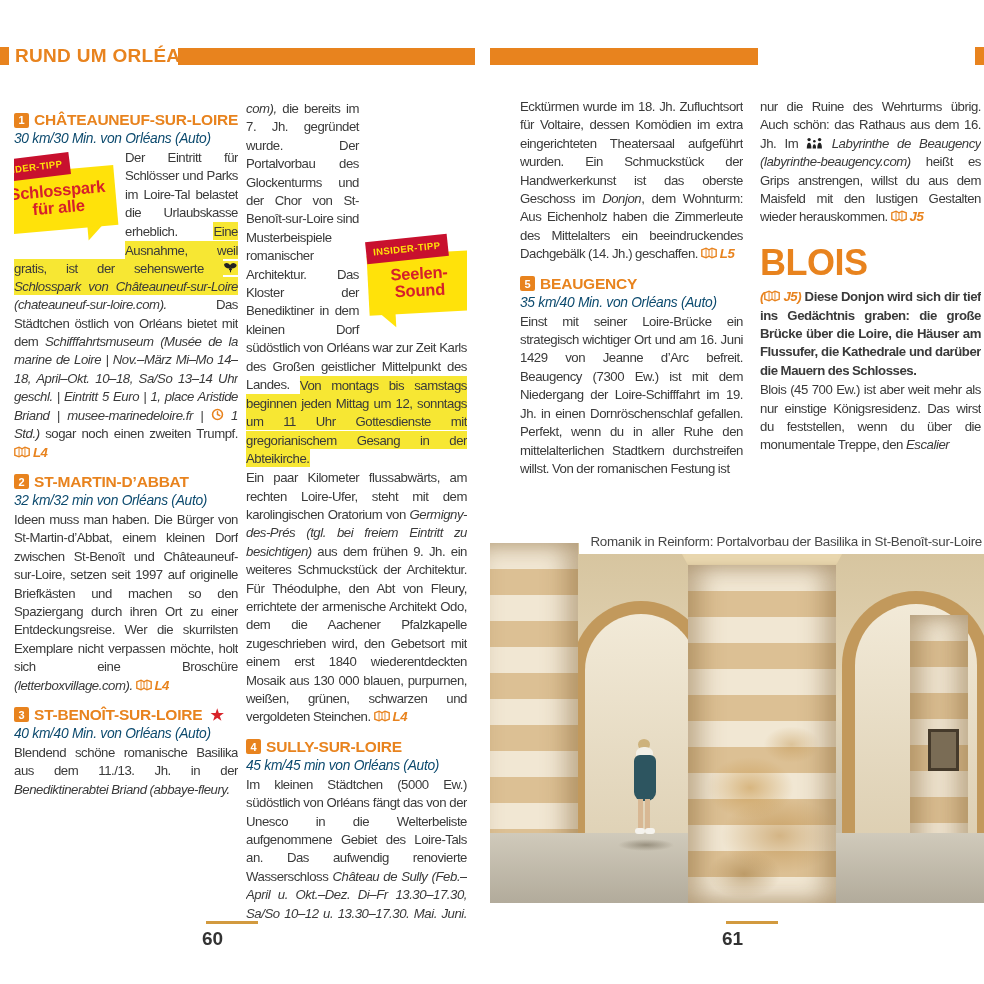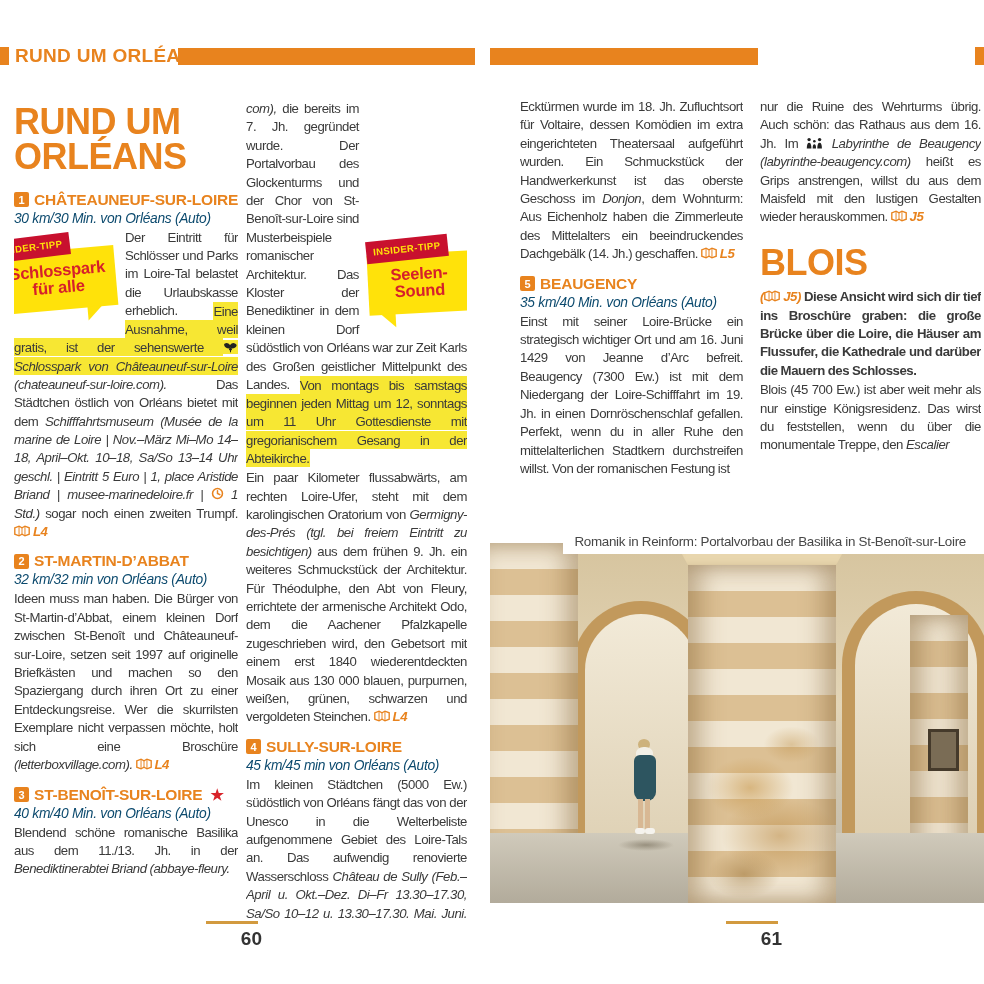--- a/index.html
+++ b/index.html
@@ -62,41 +62,40 @@
           box-shadow:inset 14px 0 22px rgba(125,92,45,.38), inset -14px 0 22px rgba(125,92,45,.38);}
   .ph-floor{left:0;right:0;bottom:0;height:70px;background:linear-gradient(180deg,#d0cabb,#b2ab9b);}
   .ph-cap{background:#e8d6ae;clip-path:polygon(10% 100%,0 0,100% 0,90% 100%);box-shadow:inset 0 -7px 9px rgba(120,90,40,.35);}
   .ph-mottle{background:
       radial-gradient(62px 44px at 42% 52%, rgba(195,142,60,.55), transparent 70%),
       radial-gradient(84px 54px at 62% 72%, rgba(182,130,55,.5), transparent 70%),
       radial-gradient(52px 34px at 38% 88%, rgba(150,110,50,.45), transparent 70%),
       radial-gradient(40px 26px at 70% 34%, rgba(188,140,66,.4), transparent 70%);}
   .ph-sign{background:#7a6c55;border:3px solid #453a2b;}
   .fig-part{position:absolute;}
-  .caption{position:absolute;right:0;top:530px;z-index:5;background:#ffffff;padding:4px 18px 5px 11px;
+  .caption{position:absolute;right:0;top:530px;z-index:5;background:#ffffff;padding:4px 2px 5px 11px;
            font-size:13.4px;letter-spacing:-.3px;color:#474747;white-space:nowrap;}
   
   .pgline{position:absolute;top:921px;height:3px;width:52px;background:#D29A3F;}
   .line-left{left:206px;} .line-right{left:726px;}
-  .pg{position:absolute;top:928px;width:60px;text-align:right;font-size:19px;font-weight:800;color:#333;}
+  .pg{position:absolute;top:928px;width:60px;text-align:left;font-size:19px;font-weight:800;color:#333;}
   .pg-left{left:202px;} .pg-right{left:722px;}
 </style>
 </head>
 <body>
 
 <div class="spread">
 
   <div class="hdr-chip chip-left"></div>
   <div class="hdr-label lbl-left">RUND UM ORLÉANS</div>
   <div class="hdr-bar bar-left"></div>
   <div class="hdr-bar bar-right"></div>
   <div class="hdr-chip chip-right"></div>
 
   <div class="col" id="c0">
-      <h1 class="page-title">RUND UM<br>ORLÉANS</h1>
       <h2 class="sec-head">
         <span class="num">1</span>
         <span>CHÂTEAUNEUF-SUR-LOIRE</span>
       </h2>
       <p class="meta">30 km/30 Min. von Orléans (Auto)</p>
       <p class="body"><span class="bub-wrap left">
           <span class="ribbon">INSIDER-TIPP</span>
           <span class="bub">Schlosspark<br>für alle<span class="tail"></span></span>
         </span><span>Der Eintritt für Schlösser und Parks im Loire-Tal belastet die Urlaubskasse erheblich. </span><span class="hl">Eine Ausnahme, weil gratis, ist der sehenswerte </span><span class="icn hl"><svg width="15" height="11" viewBox="0 0 20 14">
             <path d="M2 2 Q6 -0.5 9.4 3.6 Q12.6 -0.5 16.6 2 Q19.4 3.4 17.2 6.2 Q14 9.4 10 7.4 Q6 9.4 2.8 6.2 Q0.6 3.8 2 2 Z" fill="#222"></path>
@@ -163,21 +162,21 @@
             <path d="M14.6 14 Q14.6 6.6 17.6 6.6 Q20.6 6.6 20.6 14 Z" fill="#222"></path>
             <path d="M8.6 14 Q8.6 8.6 10.8 8.6 Q13 8.6 13 14 Z" fill="#222"></path>
           </svg></span><span> </span><span class="i">Labyrinthe de Beaugency (labyrinthe-beaugency.com)</span><span> heißt es Grips anstrengen, willst du aus dem Maisfeld mit den lustigen Gestalten wieder herauskommen. </span><span class="icn"><svg width="16" height="12" viewBox="0 0 20 14">
             <path d="M1 3 L6.3 1 L10 3 L13.7 1 L19 3 L19 11 L13.7 13 L10 11 L6.3 13 L1 11 Z" fill="none" stroke="#E8831E" stroke-width="1.7"></path>
             <path d="M6.3 1 V13 M10 3 V11 M13.7 1 V13" fill="none" stroke="#E8831E" stroke-width="1.2"></path>
           </svg></span><span class="map"> J5</span></p>
       <h1 class="page-title big-title">BLOIS</h1>
       <p class="body"><span class="map">(</span><span class="icn"><svg width="16" height="12" viewBox="0 0 20 14">
             <path d="M1 3 L6.3 1 L10 3 L13.7 1 L19 3 L19 11 L13.7 13 L10 11 L6.3 13 L1 11 Z" fill="none" stroke="#E8831E" stroke-width="1.7"></path>
             <path d="M6.3 1 V13 M10 3 V11 M13.7 1 V13" fill="none" stroke="#E8831E" stroke-width="1.2"></path>
-          </svg></span><span class="map"> J5)</span><span class="b"> Diese Ansicht wird sich dir tief ins Broschüre graben: die große Brücke über die Loire, die Häuser am Flussufer, die Kathedrale und darüber die Mauern des Schlosses.</span></p>
+          </svg></span><span class="map"> J5)</span><span class="b"> Diese Donjon wird sich dir tief ins Gedächtnis graben: die große Brücke über die Loire, die Häuser am Flussufer, die Kathedrale und darüber die Mauern des Schlosses.</span></p>
       <p class="body"><span>Blois (45 700 Ew.) ist aber weit mehr als nur einstige Königsresidenz. Das wirst du feststellen, wenn du über die monumentale Treppe, den </span><span class="i">Escalier</span></p>
     </div>
 
   <div class="photo">
     <div class="ph ph-wall" style="left:0;top:0;right:0;height:310px;"></div>
     <div class="ph ph-crown" style="left:-50px;top:-130px;width:290px;height:250px;"></div>
     <div class="ph ph-crown" style="left:300px;top:-115px;width:270px;height:235px;"></div>
     <div class="ph ph-arch" style="left:82px;top:58px;width:112px;height:252px;"></div>
     <div class="ph ph-arch" style="left:352px;top:48px;width:122px;height:235px;"></div>
     <div class="ph ph-col" style="left:-24px;top:0;width:112px;height:335px;"></div>

